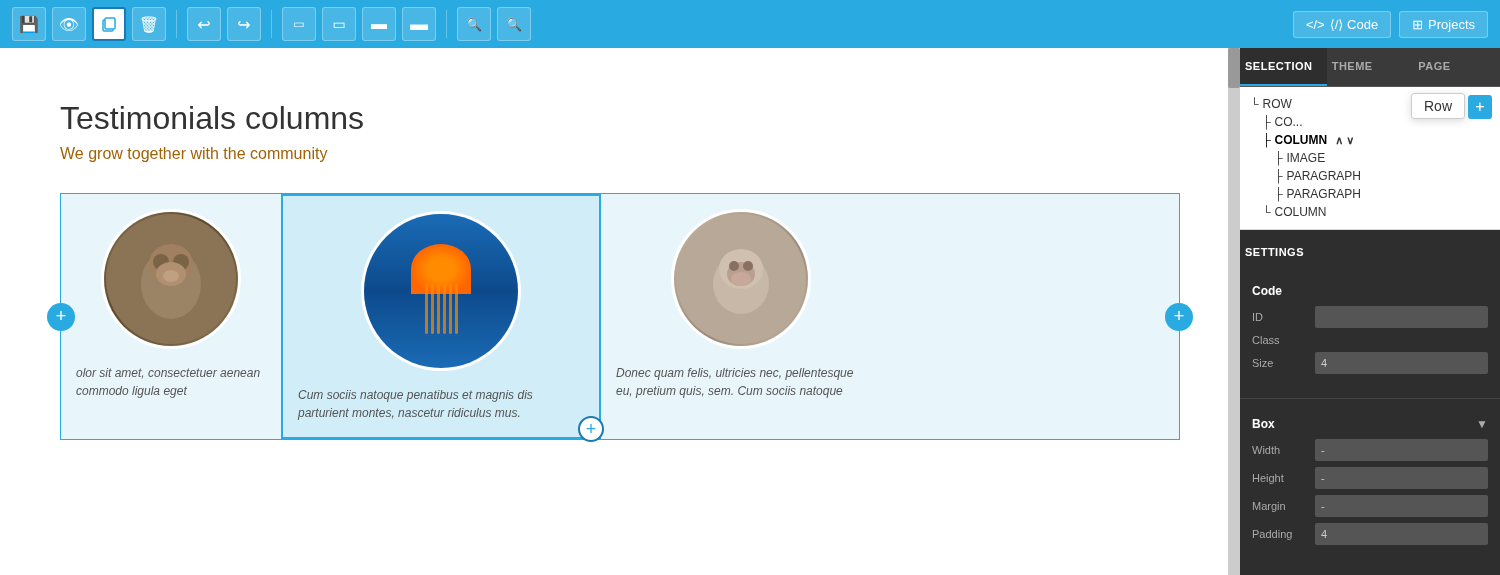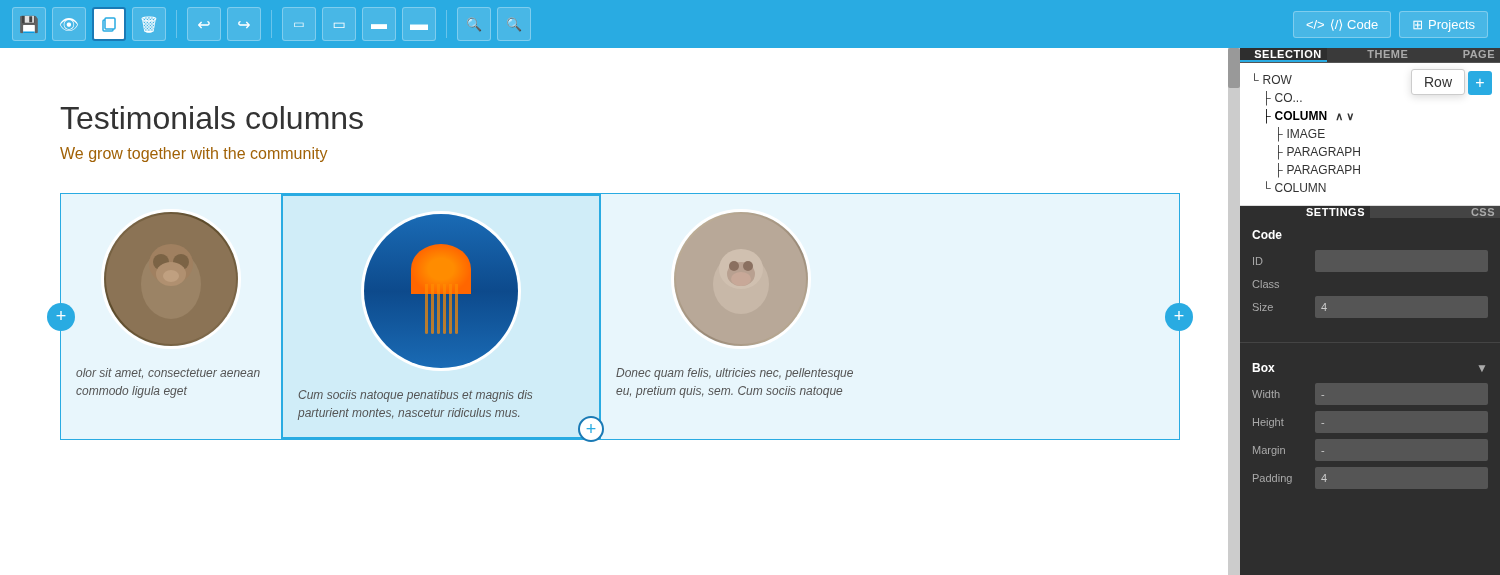--- a/index.html
+++ b/index.html
@@ -216,22 +216,22 @@
       flex-direction: column;
       flex-shrink: 0;
     }
     .panel-tabs {
       display: flex;
       background: #3a3a3a;
       border-bottom: 1px solid #555;
     }
     .panel-tab {
       flex: 1;
-      text-align: right;
-      padding: 0 5px;
+      text-align: left;
+      padding: 12px 5px;
       font-size: 11px;
       font-weight: bold;
       color: #aaa;
       cursor: pointer;
       letter-spacing: 0.5px;
       text-transform: uppercase;
     }
     .panel-tab.active {
       color: white;
       background: #2e2e2e;
@@ -294,22 +294,22 @@
     .settings-panel {
       flex: 1;
       overflow-y: auto;
     }
     .settings-tabs {
       display: flex;
       background: #444;
     }
     .settings-tab {
       flex: 1;
-      text-align: right;
-      padding: 0 5px;
+      text-align: left;
+      padding: 16px 5px;
       font-size: 11px;
       font-weight: bold;
       color: #aaa;
       cursor: pointer;
       text-transform: uppercase;
       letter-spacing: 0.5px;
     }
     .settings-tab.active {
       background: #2e2e2e;
       color: white;
@@ -511,21 +511,20 @@
         <span>PARAGRAPH</span>
       </div>
       <div class="tree-item">
         <span style="margin-left:12px;">└</span>
         <span>COLUMN</span>
       </div>
     </div>
 
     <div class="settings-tabs">
       <div class="settings-tab active">SETTINGS</div>
-      <div class="settings-tab">CSS</div>
     </div>
 
     <div class="settings-panel">
 
       <div class="settings-section">
         <div class="settings-section-title">
           <span>Code</span>
         </div>
         <div class="settings-row">
           <span class="settings-label">ID</span>

